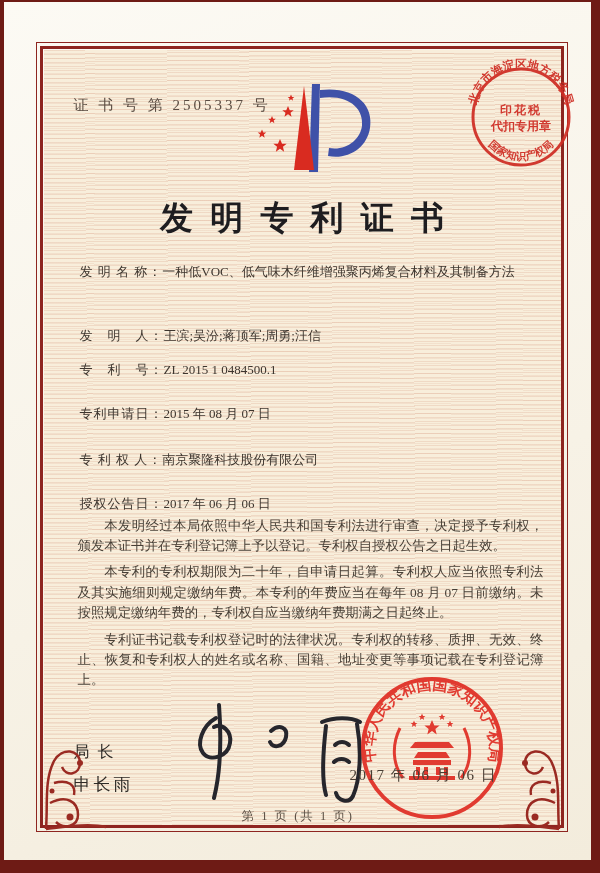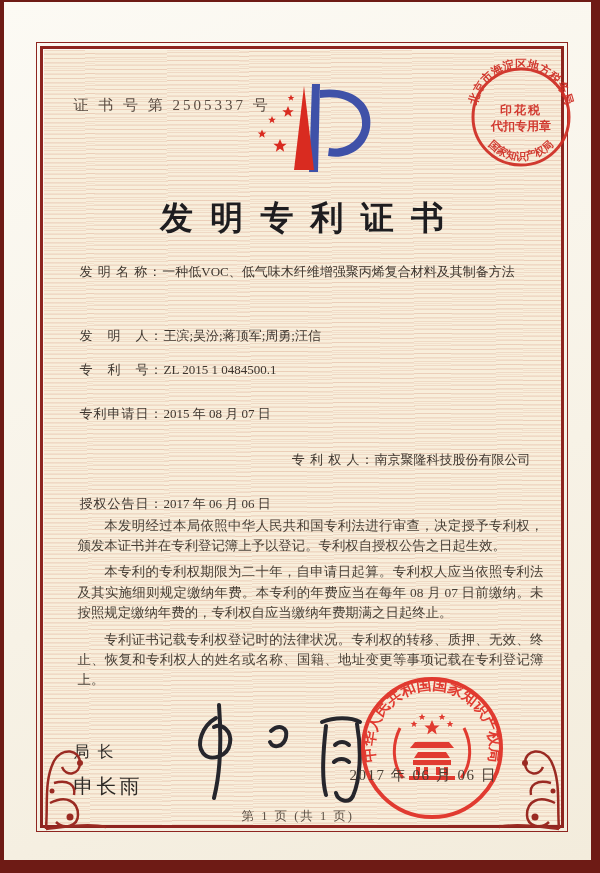--- a/index.html
+++ b/index.html
@@ -40,31 +40,31 @@
     font-size:33px;font-weight:bold;color:#1e1d20;letter-spacing:0.52em;
     text-indent:0.52em; 
   }
   .fields{position:absolute;left:28px;right:30px;top:212px;color:#3d352e;}
   .field-row{position:absolute;left:8px;right:0;font-size:13px;line-height:19px;}
   .field-row .lbl{letter-spacing:1px;}
   .row-0{top:0;}
   .row-1{top:56px;margin-top:8px;}
   .row-2{top:98px;}
   .row-3{top:142px;}
-  .row-4{top:188px;text-align:right;}
+  .row-4{top:188px;}
   .row-5{top:232px;}
   .paragraphs{
     position:absolute;left:28px;width:478px;top:460px;
     font-size:13.4px;line-height:20.4px;color:#473f36;
     text-align:justify;
   }
   .paragraphs p{margin:6px;text-indent:2em;}
   .signatory{position:absolute;left:30px;top:692px;color:#2e2a26;}
   .signatory .sig-title{font-size:16px;letter-spacing:8px;}
-  .signatory .sig-name{font-size:20px;letter-spacing:3px;margin-top:10px;}
+  .signatory .sig-name{font-size:17px;letter-spacing:3px;margin-top:10px;}
   .signature-svg{position:absolute;left:130px;top:648px;}
   .official-seal{position:absolute;left:312px;top:622px;opacity:.95;}
   .seal-date{
     position:absolute;left:306px;top:716px;z-index:5;
     font-size:15px;color:#483d33;letter-spacing:1.5px;
   }
   .footer{
     position:absolute;left:198px;top:758px;
     font-size:12.5px;color:#5c5045;letter-spacing:2px;
   }

